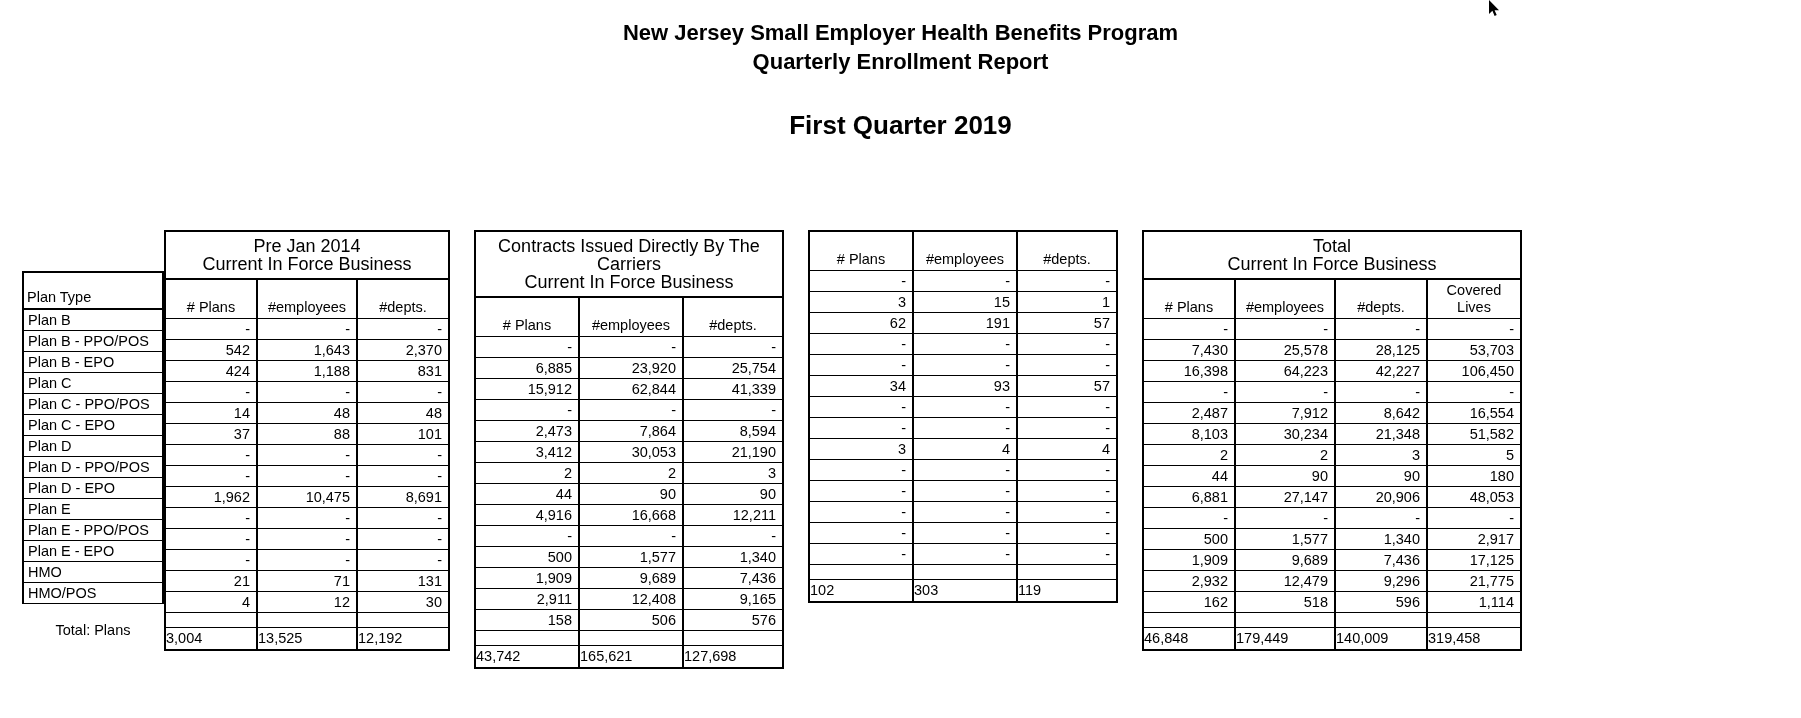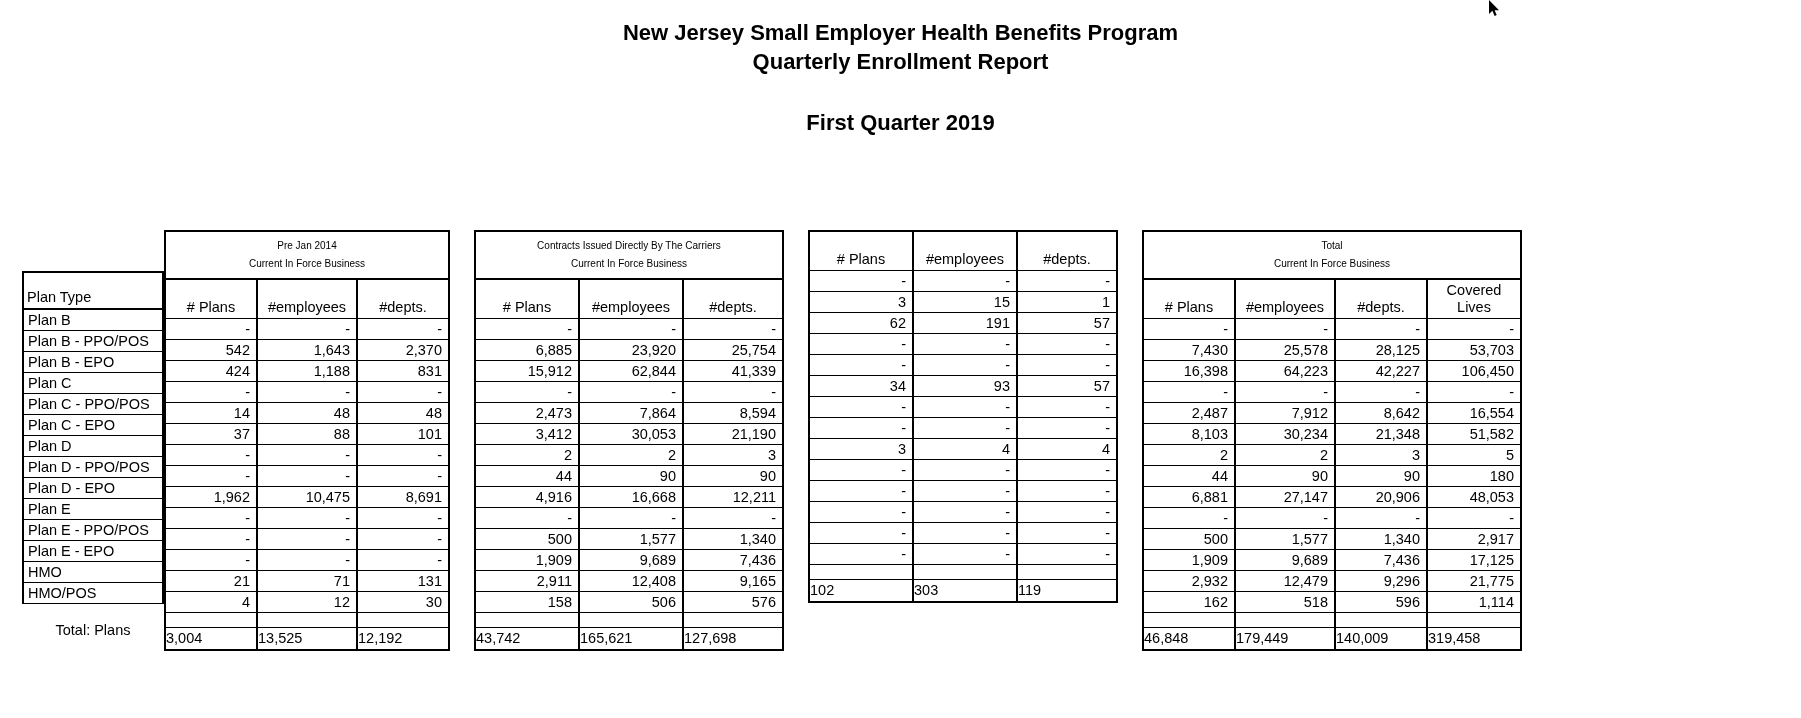--- a/index.html
+++ b/index.html
@@ -31,21 +31,21 @@
   .title-block {
     text-align: center;
     padding-top: 18px;
   }
   .title-line {
     font-size: 22px;
     font-weight: bold;
     line-height: 29px;
   }
   .quarter-line {
-    font-size: 22px;
+    font-size: 26px;
     font-weight: bold;
     margin-top: 34px;
   }
 
   .tables-wrap {
     position: absolute;
     left: 22px;
     top: 230px;
     display: flex;
     align-items: flex-start;
@@ -65,21 +65,21 @@
     padding: 0;
     margin: 0;
     font-weight: normal;
   }
 
   
   .grp-head {
     border: 2px solid #000;
     border-bottom: 2px solid #000;
     text-align: center;
-    font-size: 10px;
+    font-size: 18px;
     line-height: 18px;
     padding: 5px 4px 5px 4px;
     box-sizing: border-box;
     height: 41px;
   }
   .grp-head-spacer {
     height: 41px;
     border: none;
   }
 

